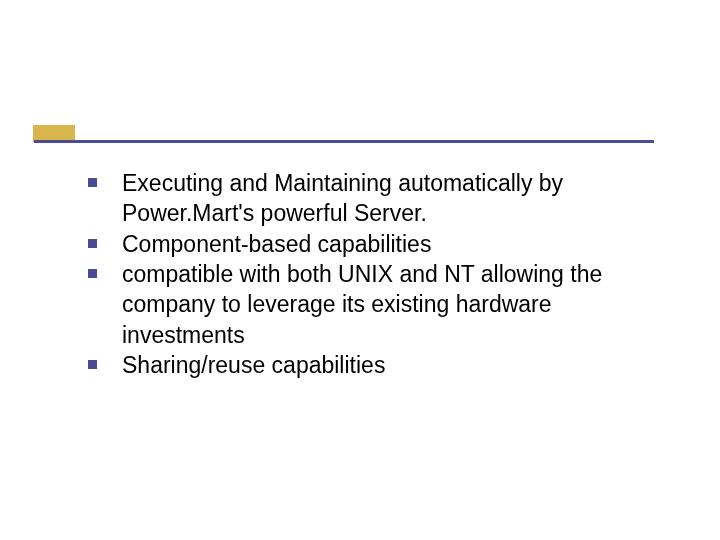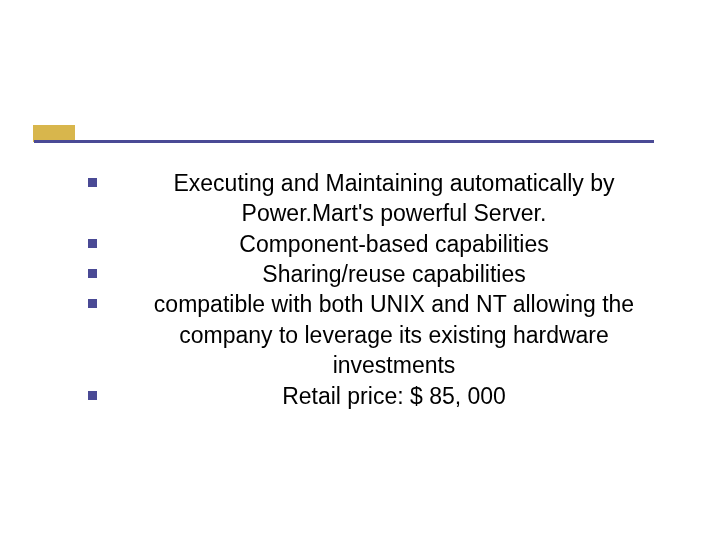--- a/index.html
+++ b/index.html
@@ -44,21 +44,20 @@
   .content {
     position: absolute;
     left: 76px;
     top: 168px;
     width: 590px;
   }
   ul.bullets {
     list-style: none;
     margin: 0;
     padding: 0;
-    text-align: center;
   }
   ul.bullets > li {
     position: relative;
     padding-left: 46px;
     font-size: 23px;
     line-height: 1.32;
     margin: 0;
   }
   ul.bullets > li .sq {
     position: absolute;
@@ -84,26 +83,22 @@
       <li>
         <span class="sq"></span>
         <span>Executing and Maintaining automatically by Power.Mart's powerful Server.</span>
       </li>
       <li>
         <span class="sq"></span>
         <span>Component-based capabilities</span>
       </li>
       <li>
         <span class="sq"></span>
-        <span>Sharing/reuse capabilities</span>
-      </li>
-      <li>
-        <span class="sq"></span>
         <span>compatible with both UNIX and NT allowing the company to leverage its existing hardware investments</span>
       </li>
       <li>
         <span class="sq"></span>
-        <span>Retail price: $ 85, 000</span>
+        <span>Sharing/reuse capabilities</span>
       </li>
     </ul>
   </div>
 
 </div>
 
 </body></html>

